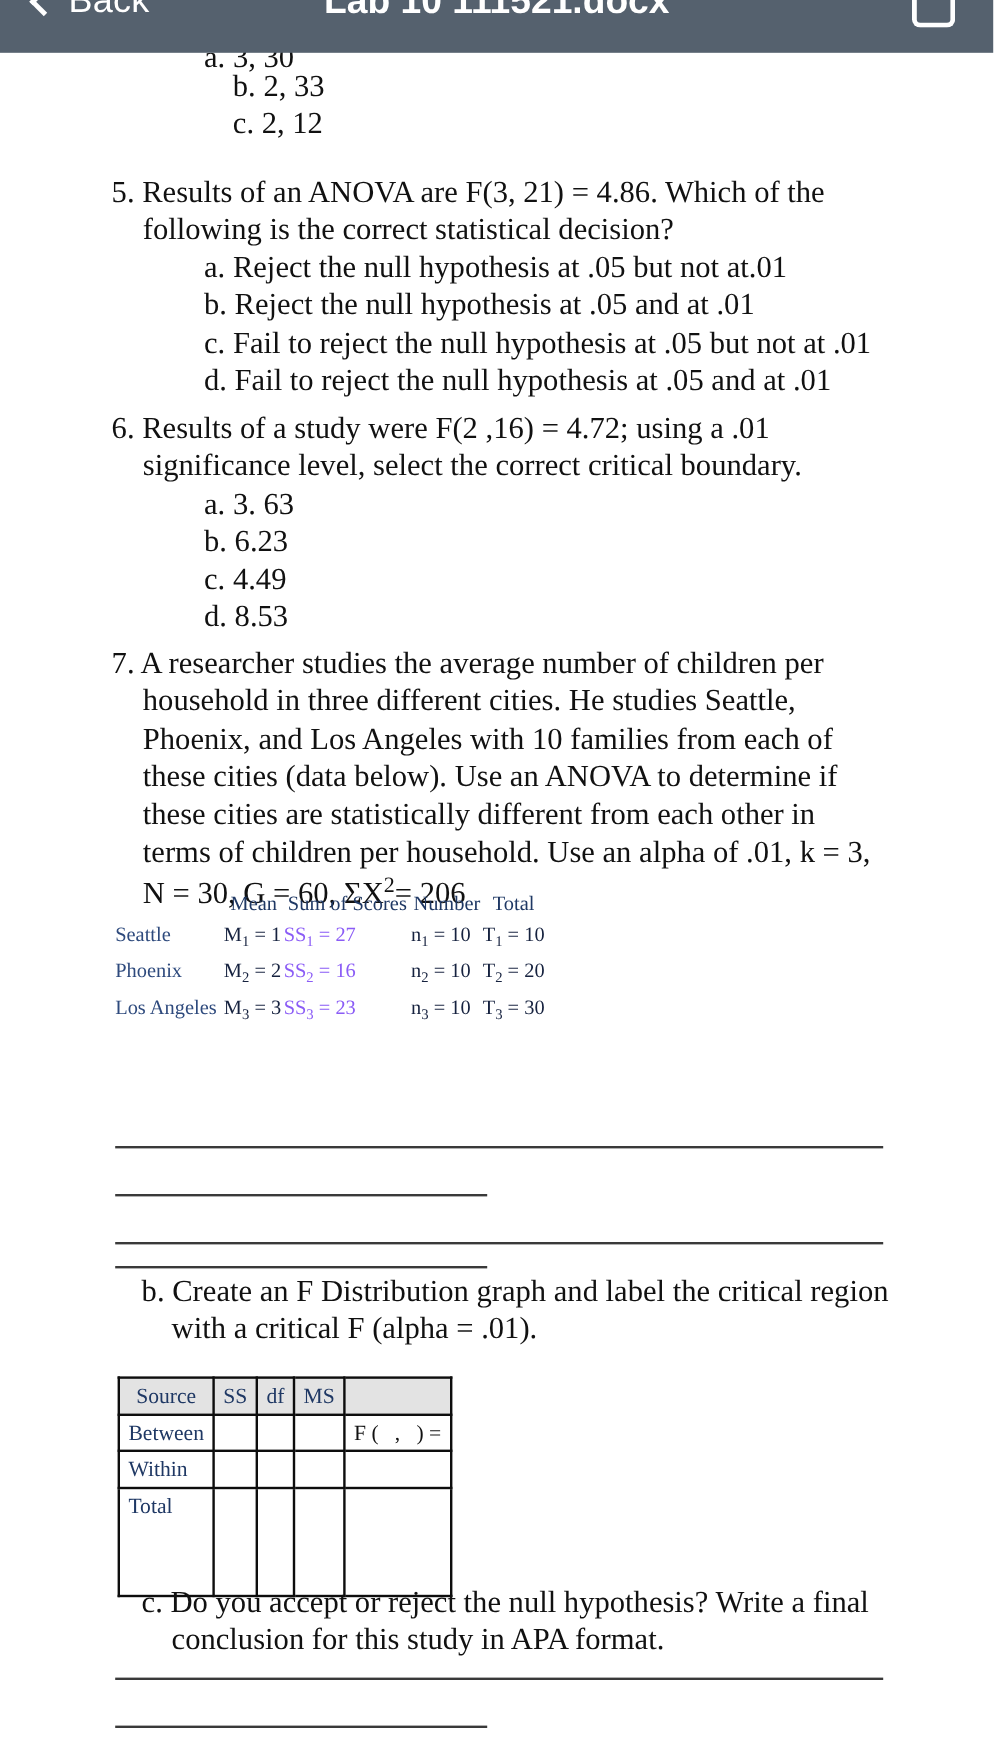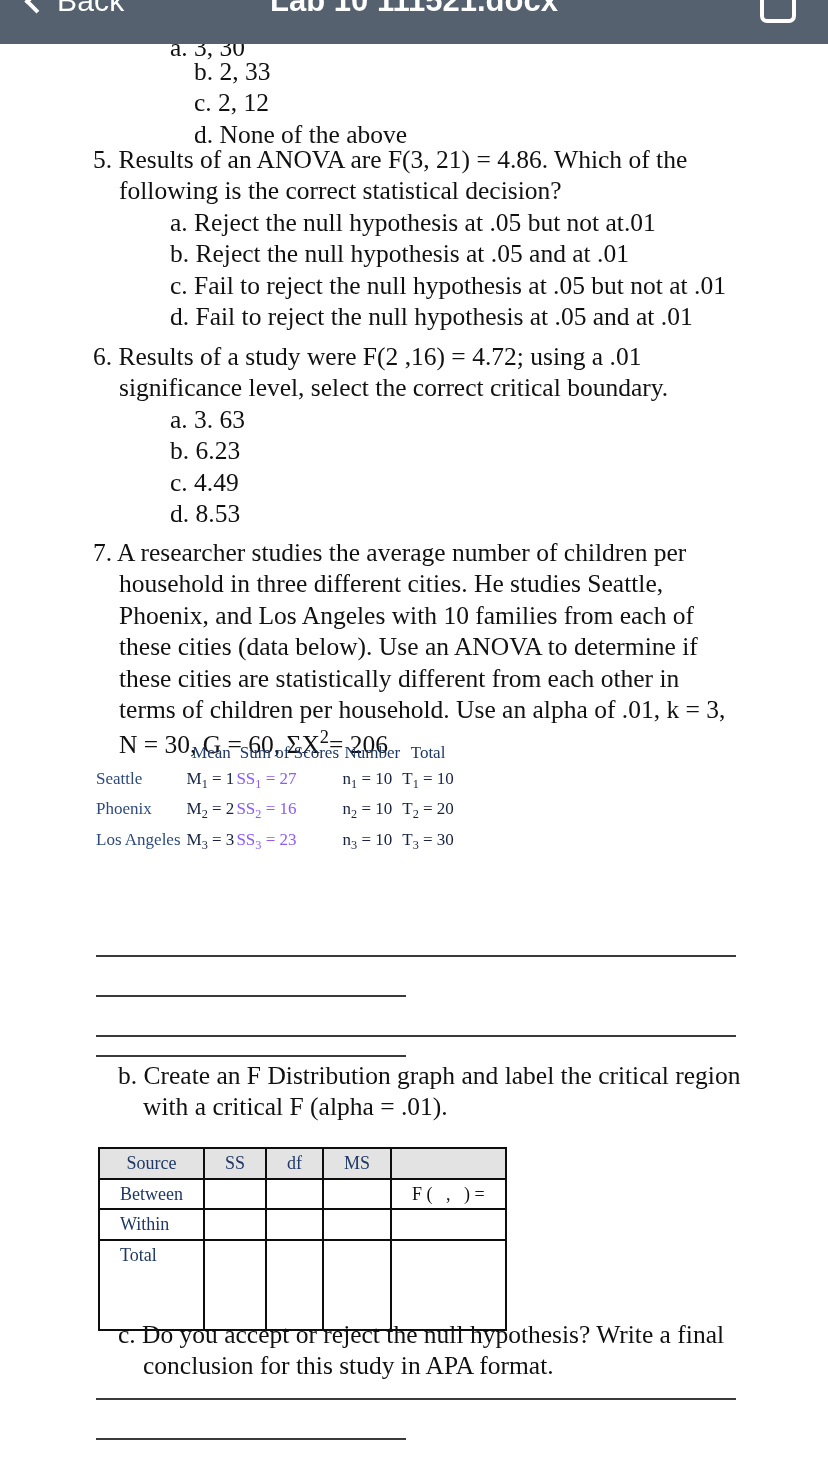--- a/index.html
+++ b/index.html
@@ -153,21 +153,21 @@
   .anova {
     position: absolute;
     left: 98px;
     border-collapse: collapse;
     font-size: 18px;
     color: #1f3864;
     font-family: "Liberation Serif", "DejaVu Serif", serif;
   }
   .anova td {
     border: 2px solid #0d0d0d;
-    padding: 3px 20px;
+    padding: 3px 7px;
     vertical-align: top;
     line-height: 1.25;
   }
   .anova .head td { background: #e3e3e3; text-align: center; }
   .anova .head td.src { text-align: center; }
   .anova .c-src { width: 72px; }
   .anova .c-ss  { width: 30px; }
   .anova .c-df  { width: 28px; }
   .anova .c-ms  { width: 38px; }
   .anova .c-f   { width: 85px; }
@@ -192,21 +192,20 @@
     </div>
   </div>
 
   <div class="page">
 
     <div class="clip-row">a. 3, 30</div>
 
     <div class="q-block" style="top:12px;padding-left:24px;">
       <div class="opt">b. 2, 33</div>
       <div class="opt">c. 2, 12</div>
-      <div class="opt">d. None of the above</div>
     </div>
 
     <div class="q-block" style="top:100px;">
       <div class="q-item">5. Results of an ANOVA are F(3, 21) = 4.86. Which of the following is the correct statistical decision?</div>
       <div class="opt">a. Reject the null hypothesis at .05 but not at.01</div>
       <div class="opt">b. Reject the null hypothesis at .05 and at .01</div>
       <div class="opt">c. Fail to reject the null hypothesis at .05 but not at .01</div>
       <div class="opt">d. Fail to reject the null hypothesis at .05 and at .01</div>
     </div>
 

